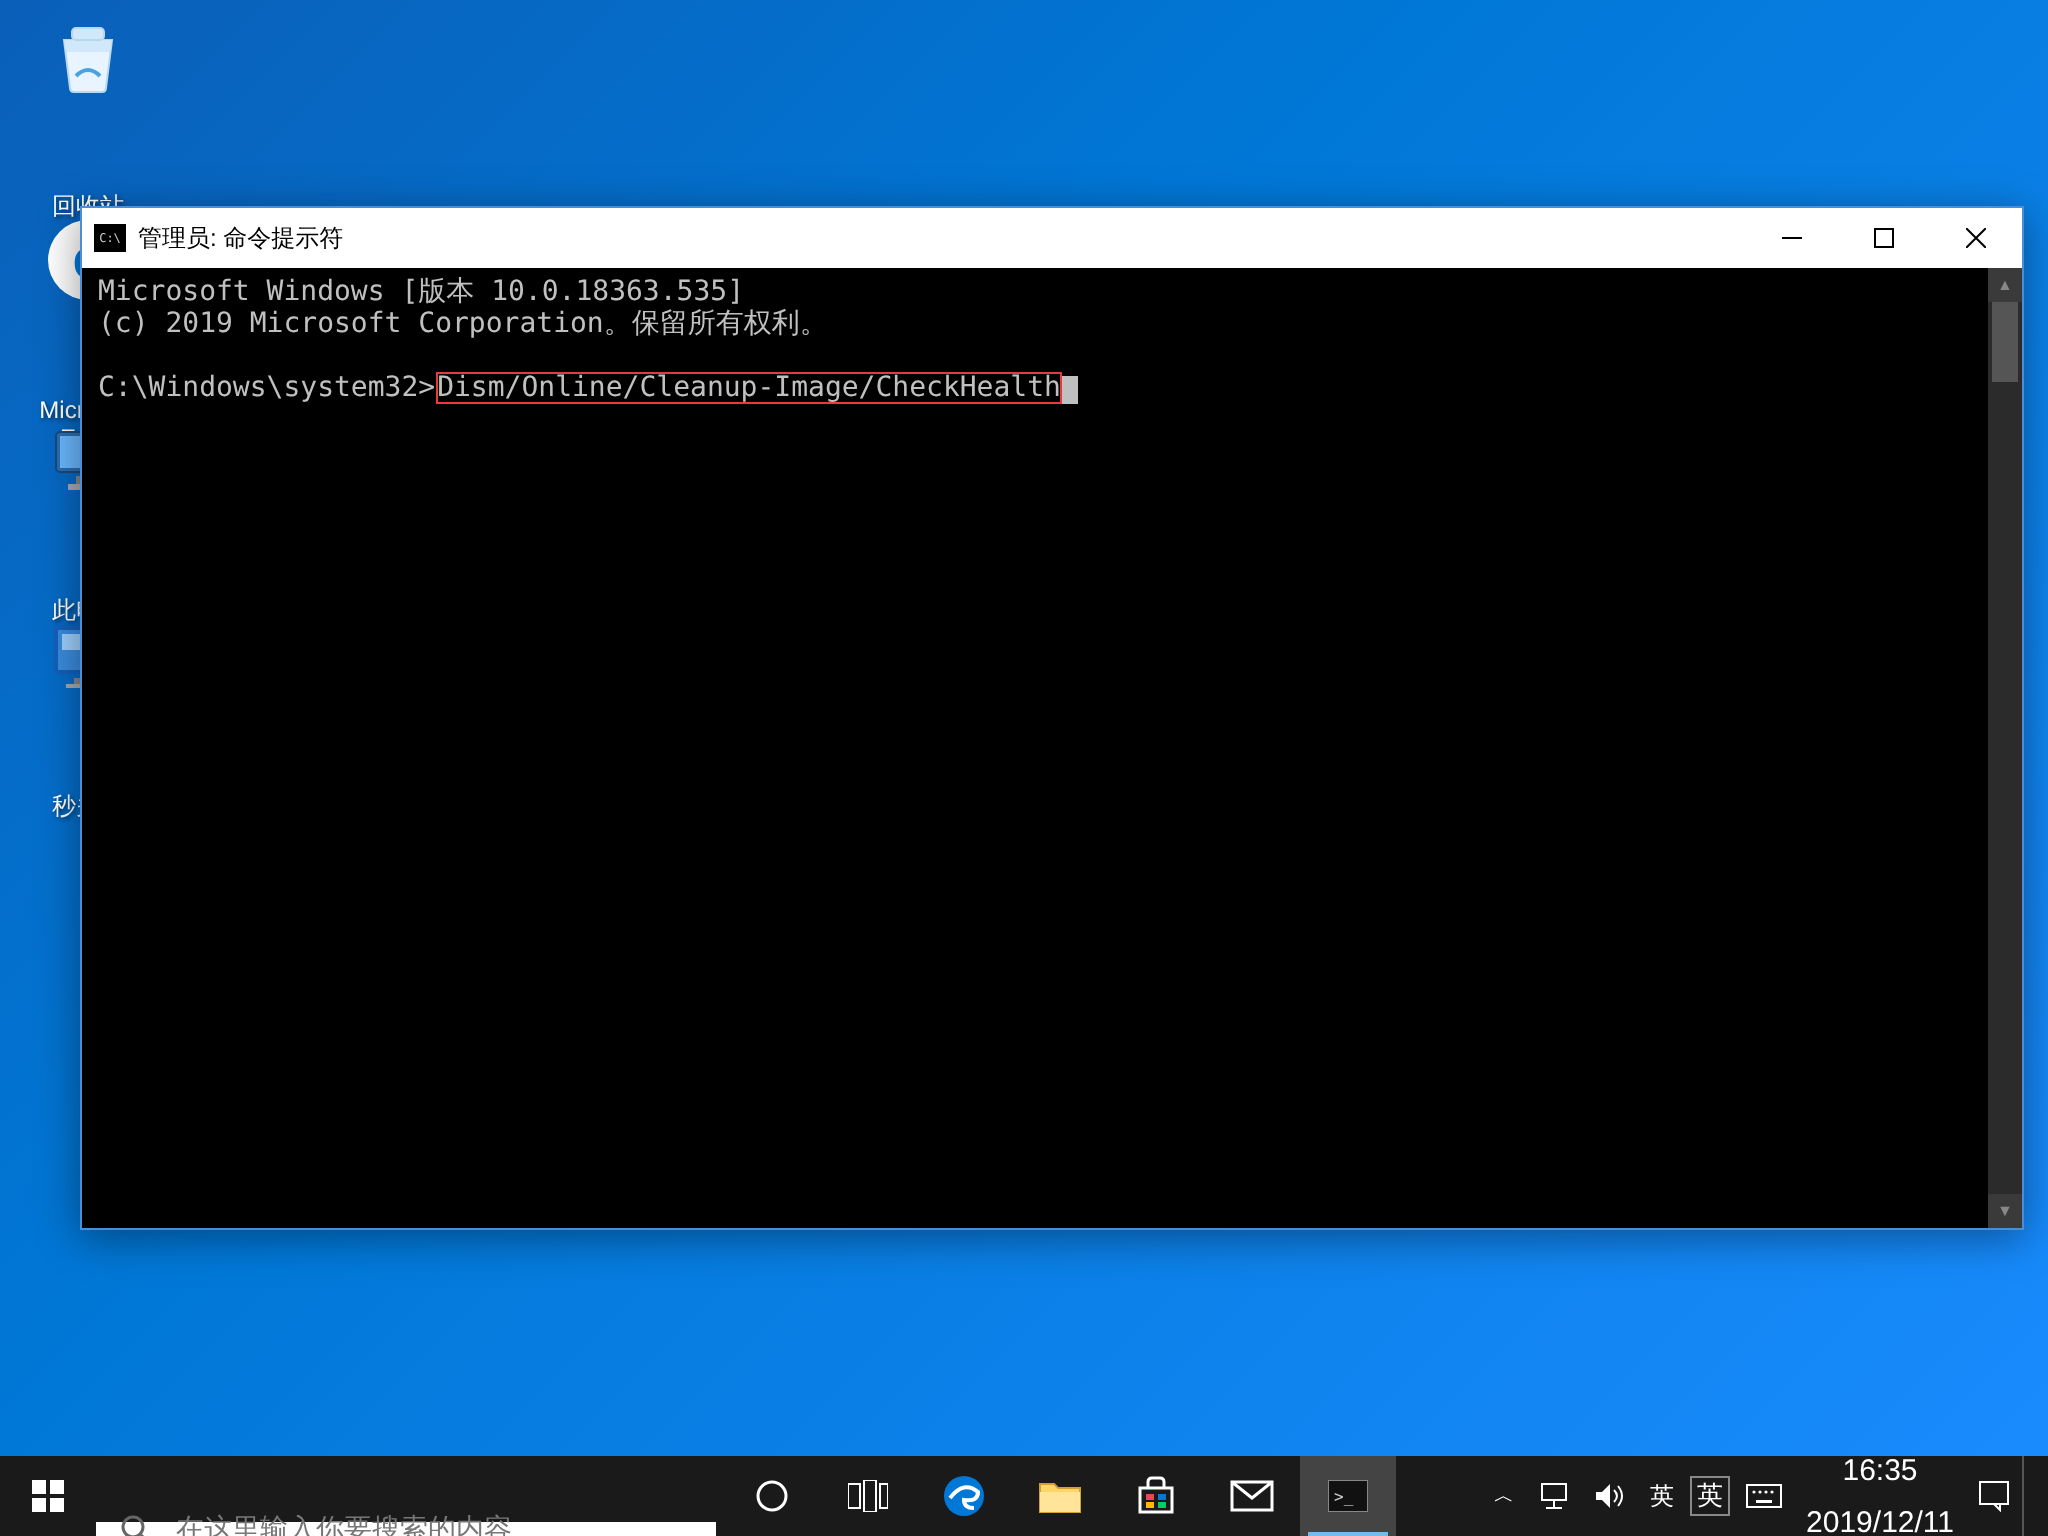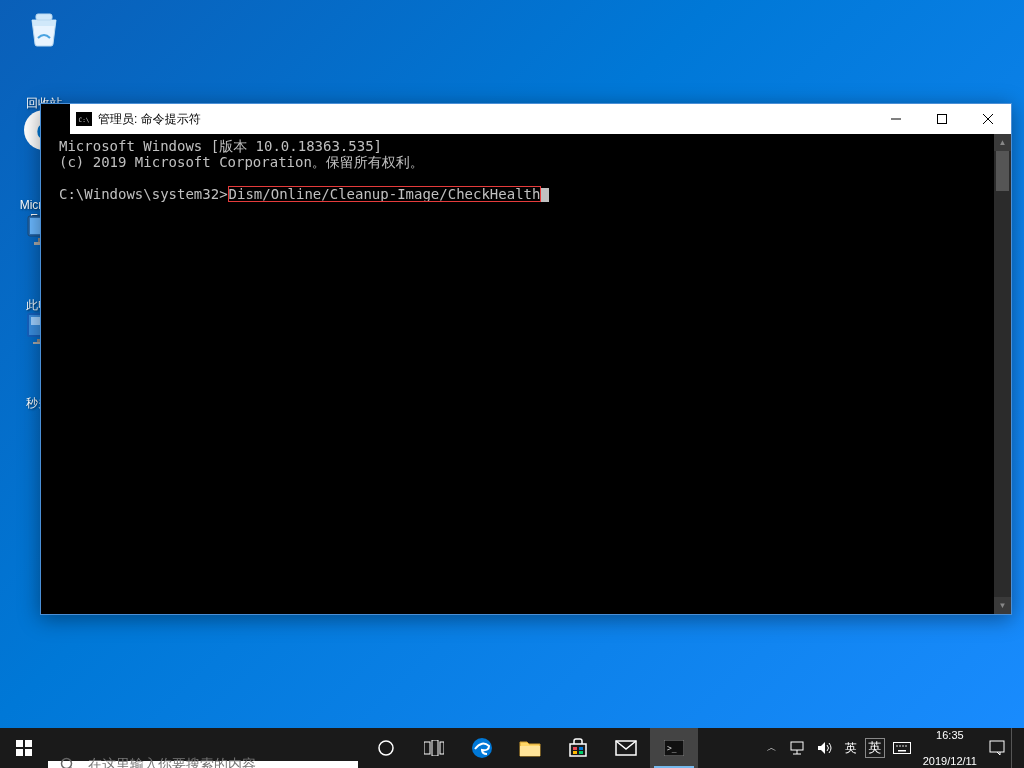--- a/index.html
+++ b/index.html
@@ -11,29 +11,29 @@
 .desktop-icon .label { text-shadow: 1px 1px 2px rgba(0,0,0,.6); line-height: 14px; margin-top: 48px; }
 
 
 .bin svg { width: 40px; height: 40px; }
 .edge-glyph { background: #fff; border-radius: 50%; color: #0078d7; font-size: 28px; font-weight: bold; width: 36px; height: 36px; }
 .pc-glyph svg { width: 40px; height: 36px; }
 .shutdown-glyph svg { width: 38px; height: 38px; }
 
 
 .window { position: absolute; left: 40px; top: 103px; width: 972px; height: 512px; background: #000; border: 1px solid #4a8fd6; box-shadow: 0 4px 20px rgba(0,0,0,.4); display: flex; flex-direction: column; }
-.titlebar { height: 30px; background: #fff; display: flex; align-items: center; font-size: 12px; color: #000; margin-left: 29px; }
+.titlebar { height: 30px; background: #fff; display: flex; align-items: center; font-size: 12px; color: #000; }
 .titlebar .icon { width: 16px; height: 14px; margin: 0 6px; background: #000; position: relative; display: flex; align-items: center; justify-content: center; }
 .titlebar .icon::after { content: "C:\\"; color: #ccc; font-size: 6px; font-family: Consolas,monospace; }
 .titlebar .title { flex: 1; }
 .titlebar .btns { display: flex; }
 .titlebar .btn { width: 46px; height: 30px; display: flex; align-items: center; justify-content: center; cursor: pointer; }
 .titlebar .btn svg { width: 10px; height: 10px; }
 
-.terminal { flex: 1; padding: 4px 18px; font-family: "NSimSun","SimSun",Consolas,monospace; font-size: 14px; line-height: 16px; color: #c0c0c0; position: relative; overflow: hidden; white-space: pre; }
+.terminal { flex: 1; padding: 4px 8px; font-family: "NSimSun","SimSun",Consolas,monospace; font-size: 14px; line-height: 16px; color: #c0c0c0; position: relative; overflow: hidden; white-space: pre; }
 .terminal .hl { outline: 1.5px solid #e53b3b; outline-offset: -1px; padding: 0 1px; }
 .cursor { display: inline-block; width: 8px; height: 14px; background: #c0c0c0; vertical-align: text-bottom; }
 
 .vscroll { position: absolute; right: 0; top: 30px; bottom: 0; width: 17px; background: #2b2b2b; }
 .vscroll .up,.vscroll .down { height: 17px; background: #3a3a3a; display: flex; align-items: center; justify-content: center; color: #888; font-size: 8px; }
 .vscroll .down { position: absolute; bottom: 0; width: 100%; }
 .vscroll .thumb { position: absolute; top: 17px; left: 2px; right: 2px; height: 40px; background: #555; }
 
 
 .taskbar { position: absolute; left: 0; right: 0; bottom: 0; height: 40px; background: #1a1a1a; display: flex; align-items: stretch; color: #fff; }
@@ -42,21 +42,21 @@
 .searchbox { width: 310px; background: #fff; display: flex; align-items: center; color: #777; font-size: 14px; cursor: text; margin-top: 33px; }
 .searchbox .mag { width: 40px; display: flex; align-items: center; justify-content: center; }
 .task-icons { display: flex; align-items: stretch; margin-left: 4px; }
 .ticon { width: 48px; display: flex; align-items: center; justify-content: center; cursor: pointer; position: relative; }
 .ticon.active { background: #444; }
 .ticon.active::after { content: ""; position: absolute; left: 4px; right: 4px; bottom: 0; height: 2px; background: #76b9ed; }
 .spacer { flex: 1; }
 .tray { display: flex; align-items: center; font-size: 11px; }
 .tray > div { padding: 0 6px; height: 100%; display: flex; align-items: center; justify-content: center; cursor: pointer; flex-direction: column; }
 .tray .ime { font-size: 12px; line-height: 12px; gap: 1px; }
-.clock { text-align: left; line-height: 13px; font-size: 11px; }
+.clock { text-align: left; line-height: 13px; font-size: 15px; }
 .showdesk { width: 6px; border-left: 1px solid #555; }
 </style>
 </head>
 <body>
 
 <div class="desktop-icon bin" style="left:14px;top:8px">
   <div class="glyph">
     <svg viewBox="0 0 40 40">
         <path d="M8 12 L32 12 L29 36 Q29 38 27 38 L13 38 Q11 38 11 36 Z" fill="#e8f4ff" stroke="#b8d8f0" stroke-width="1"></path>
         <path d="M8 12 L32 12 L31 18 L9 18 Z" fill="#d0e8fa"></path>

